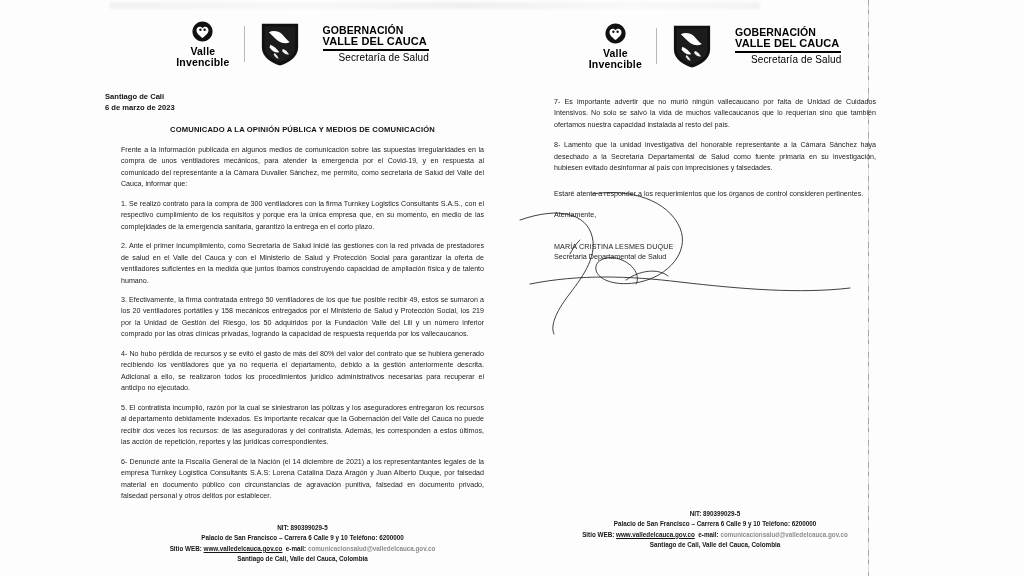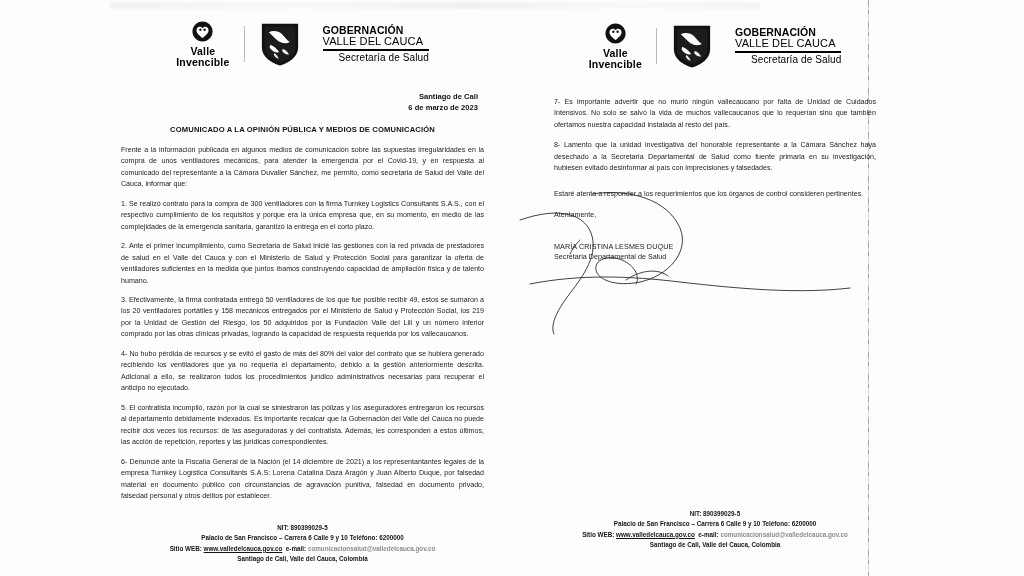--- a/index.html
+++ b/index.html
@@ -42,27 +42,27 @@
   .vi-word{
     font-weight:bold;font-size:10.5px;letter-spacing:.2px;
     text-align:center;color:#000;line-height:1.08;
   }
   .vi-word span{display:block;}
   .divider-bar{width:1px;height:36px;background:#b8b8b8;margin:0 4px;}
   .gob-lock{display:flex;align-items:center;gap:22px;}
   .crest{width:42px;height:46px;display:block;}
   .gob-text{line-height:1.05;}
   .gob-1{font-size:10.5px;font-weight:bold;letter-spacing:.1px;color:#000;}
-  .gob-2{font-size:11px;font-weight:normal;letter-spacing:.1px;color:#000;}
+  .gob-2{font-size:11px;font-weight:bold;letter-spacing:.1px;color:#000;}
   .gob-rule{height:1.4px;background:#000;margin:1.5px 0 2px;width:100%;}
   .gob-3{font-size:10px;color:#000;letter-spacing:.1px;padding-left:16px;}
 
   
   .dateblock{
-    text-align:right;font-size:7.6px;font-weight:bold;line-height:1.45;
+    text-align:left;font-size:7.6px;font-weight:bold;line-height:1.45;
     margin:22px 22px 0 0;color:#111;
   }
   .comunicado-title{
     text-align:center;font-size:7.6px;font-weight:bold;
     margin:12px 0 11px 0;letter-spacing:.15px;color:#111;
   }
   .doc-body{padding:0 16px;}
   .para{
     font-size:7.1px;line-height:1.62;text-align:justify;
     margin:4px 0 8px 0;color:#1c1c1c;

